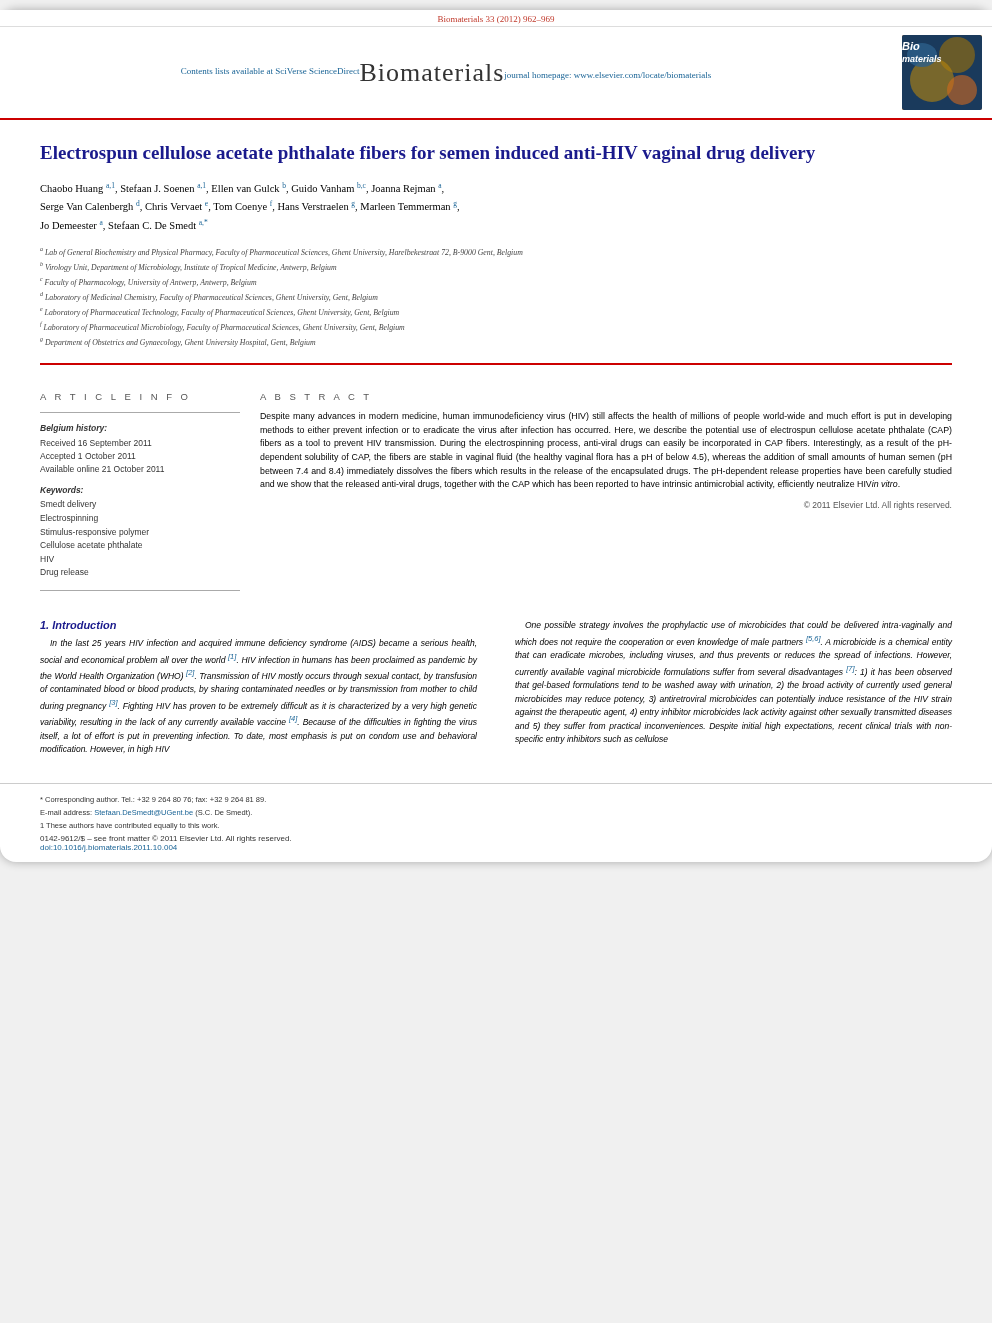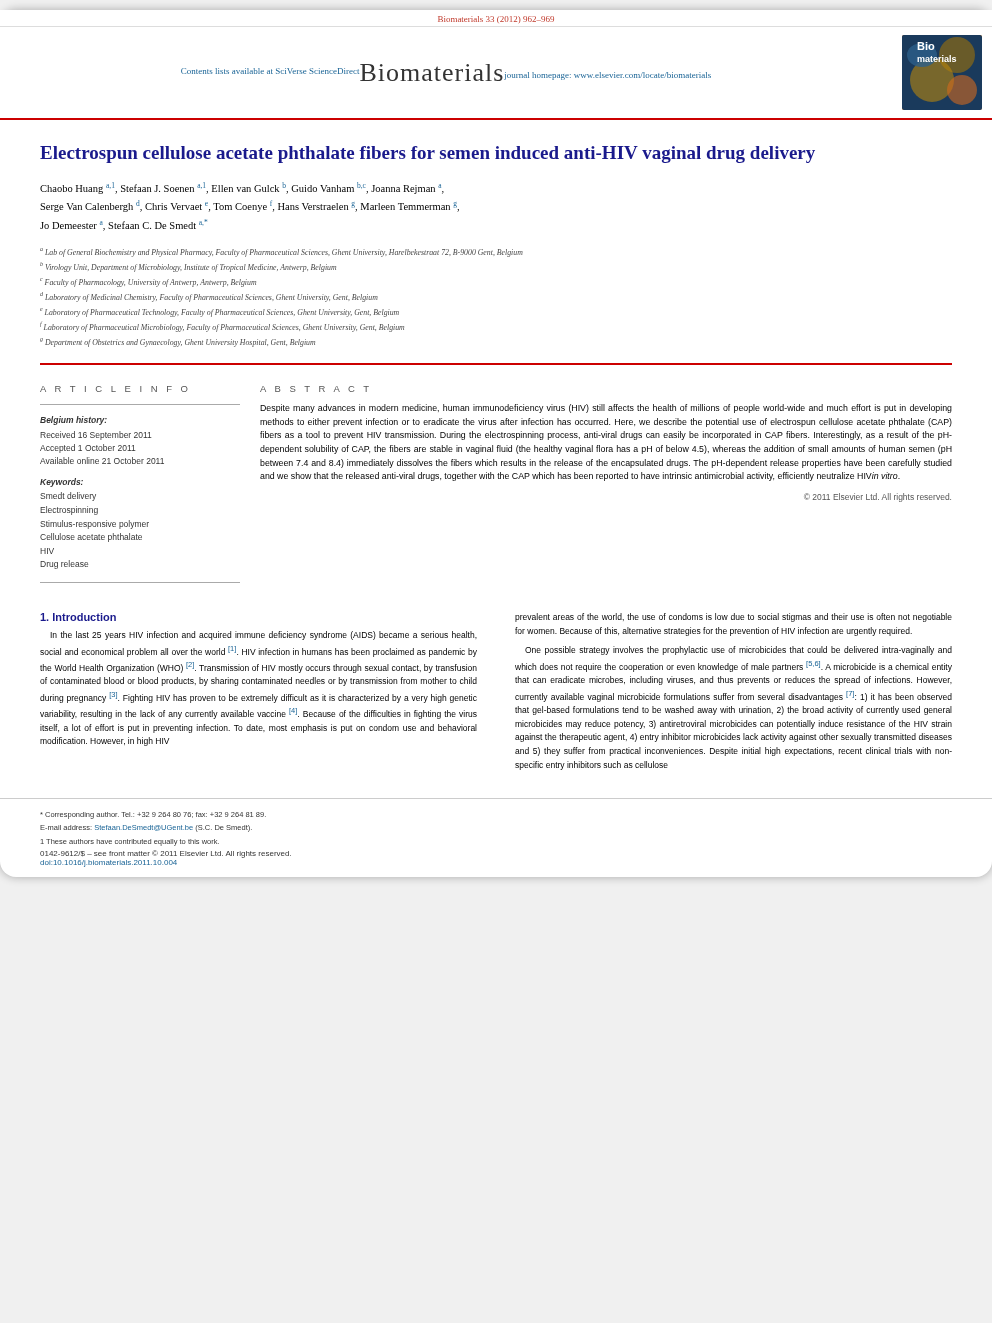--- a/index.html
+++ b/index.html
@@ -158,21 +158,21 @@
     .divider-thick {
       border: none;
       border-top: 2px solid #c00;
       margin: 8px 0;
     }
 
     
     .two-col {
       display: flex;
       gap: 20px;
-      margin-top: 18px;
+      margin-top: 26px;
     }
     .article-info-col {
       width: 200px;
       min-width: 200px;
     }
     .abstract-col {
       flex: 1;
     }
 
     .section-label {
@@ -233,20 +233,21 @@
       color: #555;
       margin-top: 8px;
       font-family: Arial, sans-serif;
     }
 
     
     .body-two-col {
       display: flex;
       gap: 38px;
       margin-top: 18px;
+      font-style: italic;
     }
     .body-col {
       flex: 1;
     }
 
     .section-title {
       font-size: 11px;
       font-weight: bold;
       color: #1a1a8c;
       margin-bottom: 6px;
@@ -329,21 +330,21 @@
     </div>
     <div class="journal-header-right">
       <div class="biomaterials-badge">
         <svg width="80" height="75" viewBox="0 0 80 75">
           <rect width="80" height="75" fill="#1a3a5c"></rect>
           <circle cx="55" cy="20" r="18" fill="#8B6914" opacity="0.7"></circle>
           <circle cx="30" cy="45" r="22" fill="#B8860B" opacity="0.6"></circle>
           <circle cx="60" cy="55" r="15" fill="#D2691E" opacity="0.6"></circle>
           <ellipse cx="20" cy="20" rx="15" ry="12" fill="#2c5f8a" opacity="0.8"></ellipse>
         </svg>
-        <div style="position:absolute;top:4px;left:15px;color:white;font-size:9px;font-weight:bold;font-family:Arial;line-height:1.3;">
+        <div style="position:absolute;top:4px;left:0;color:white;font-size:9px;font-weight:bold;font-family:Arial;line-height:1.3;font-style:italic;">
           <span style="font-size:11px;">Bio</span><br>materials
         </div>
       </div>
     </div>
   </div>
 
   <div class="paper-content">
 
     <div class="paper-title">Electrospun cellulose acetate phthalate fibers for semen induced anti-HIV vaginal drug delivery</div>
 
@@ -417,21 +418,20 @@
         <div class="section-title">
           <span class="section-num">1. Introduction</span>
         </div>
         <div class="body-text">
           <p class="indent">In the last 25 years HIV infection and acquired immune deficiency syndrome (AIDS) became a serious health, social and economical problem all over the world <span class="cite">[1]</span>. HIV infection in humans has been proclaimed as pandemic by the World Health Organization (WHO) <span class="cite">[2]</span>. Transmission of HIV mostly occurs through sexual contact, by transfusion of contaminated blood or blood products, by sharing contaminated needles or by transmission from mother to child during pregnancy <span class="cite">[3]</span>. Fighting HIV has proven to be extremely difficult as it is characterized by a very high genetic variability, resulting in the lack of any currently available vaccine <span class="cite">[4]</span>. Because of the difficulties in fighting the virus itself, a lot of effort is put in preventing infection. To date, most emphasis is put on condom use and behavioral modification. However, in high HIV</p>
         </div>
       </div>
 
       <div class="body-col">
         <div class="body-text">
-          <p>prevalent areas of the world, the use of condoms is low due to social stigmas and their use is often not negotiable for women. Because of this, alternative strategies for the prevention of HIV infection are urgently required.</p>
           <p class="indent">One possible strategy involves the prophylactic use of microbicides that could be delivered intra-vaginally and which does not require the cooperation or even knowledge of male partners <span class="cite">[5,6]</span>. A microbicide is a chemical entity that can eradicate microbes, including viruses, and thus prevents or reduces the spread of infections. However, currently available vaginal microbicide formulations suffer from several disadvantages <span class="cite">[7]</span>: 1) it has been observed that gel-based formulations tend to be washed away with urination, 2) the broad activity of currently used general microbicides may reduce potency, 3) antiretroviral microbicides can potentially induce resistance of the HIV strain against the therapeutic agent, 4) entry inhibitor microbicides lack activity against other sexually transmitted diseases and 5) they suffer from practical inconveniences. Despite initial high expectations, recent clinical trials with non-specific entry inhibitors such as cellulose</p>
         </div>
       </div>
 
     </div>
 
   </div>
 
   <div class="footer">
     <div class="footnote">

